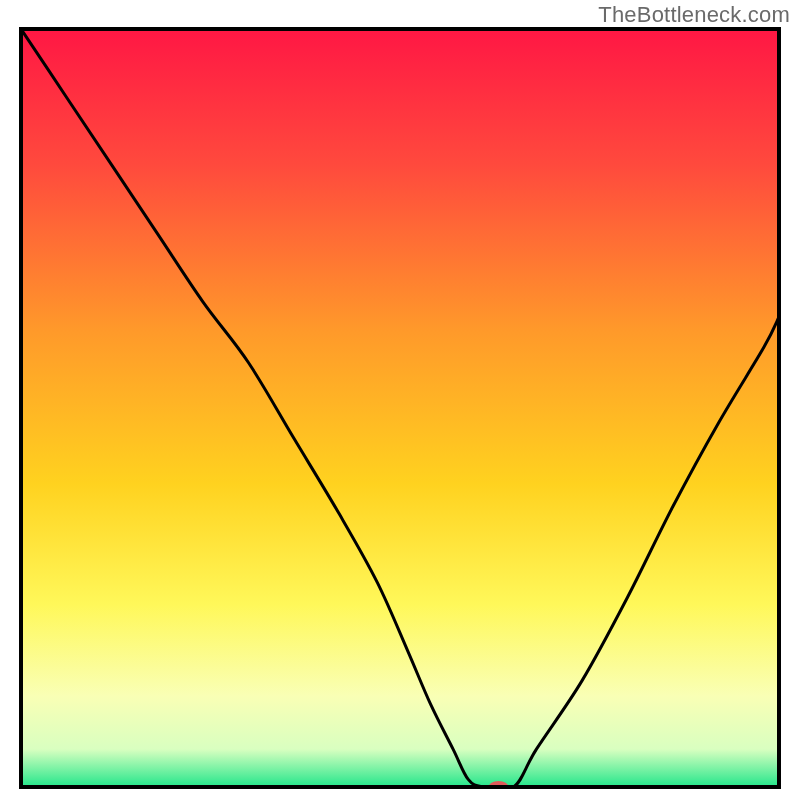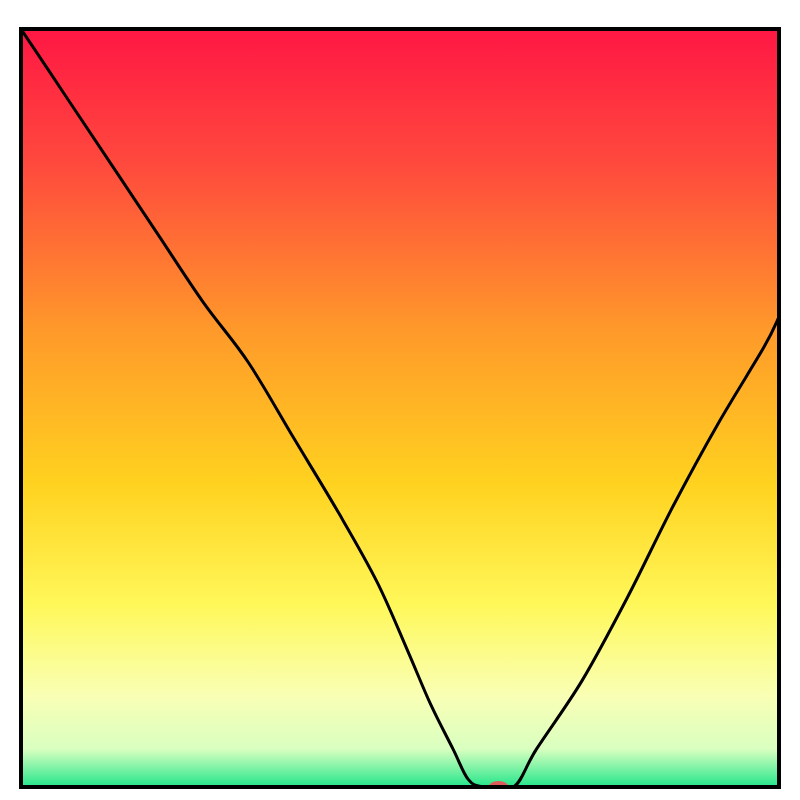--- a/index.html
+++ b/index.html
@@ -30,20 +30,21 @@
     top: 0;
     width: 800px;
     height: 800px;
     display: block;
   }
 </style>
 </head>
 <body>
 <div class="container">
 
+<div class="watermark">TheBottleneck.com</div>
 
 <svg class="chart" viewBox="0 0 800 800">
   <defs>
     <linearGradient id="bg-grad" x1="0" y1="0" x2="0" y2="1">
           <stop offset="0%" stop-color="#ff1744"></stop>
           <stop offset="18%" stop-color="#ff4a3d"></stop>
           <stop offset="40%" stop-color="#ff9a2a"></stop>
           <stop offset="60%" stop-color="#ffd21f"></stop>
           <stop offset="76%" stop-color="#fff85a"></stop>
           <stop offset="88%" stop-color="#f9ffb5"></stop>

